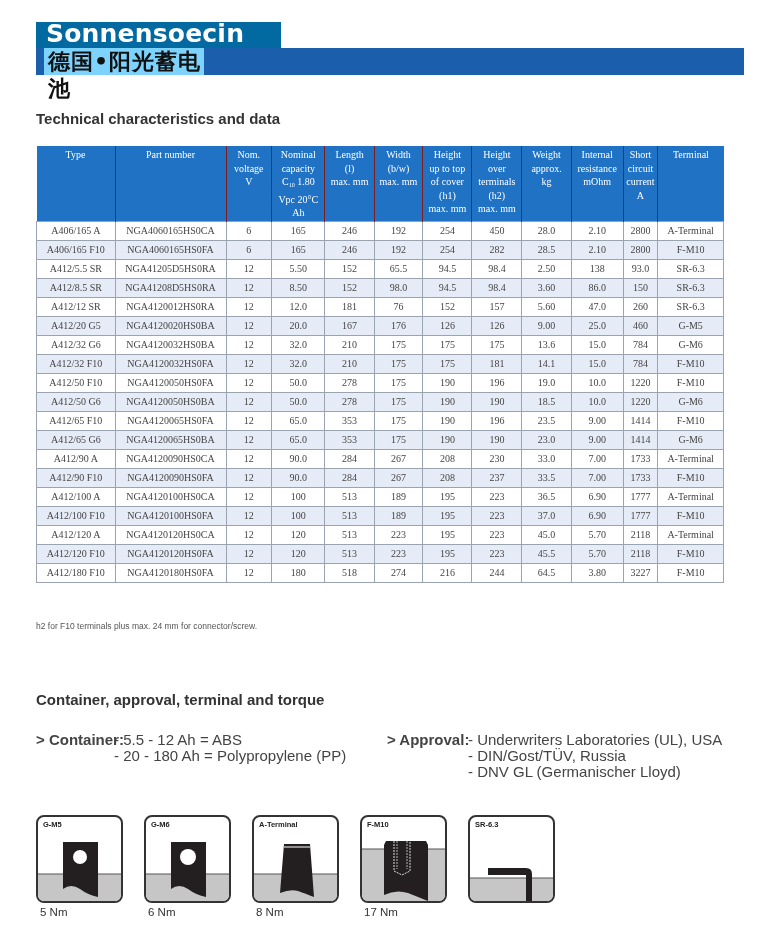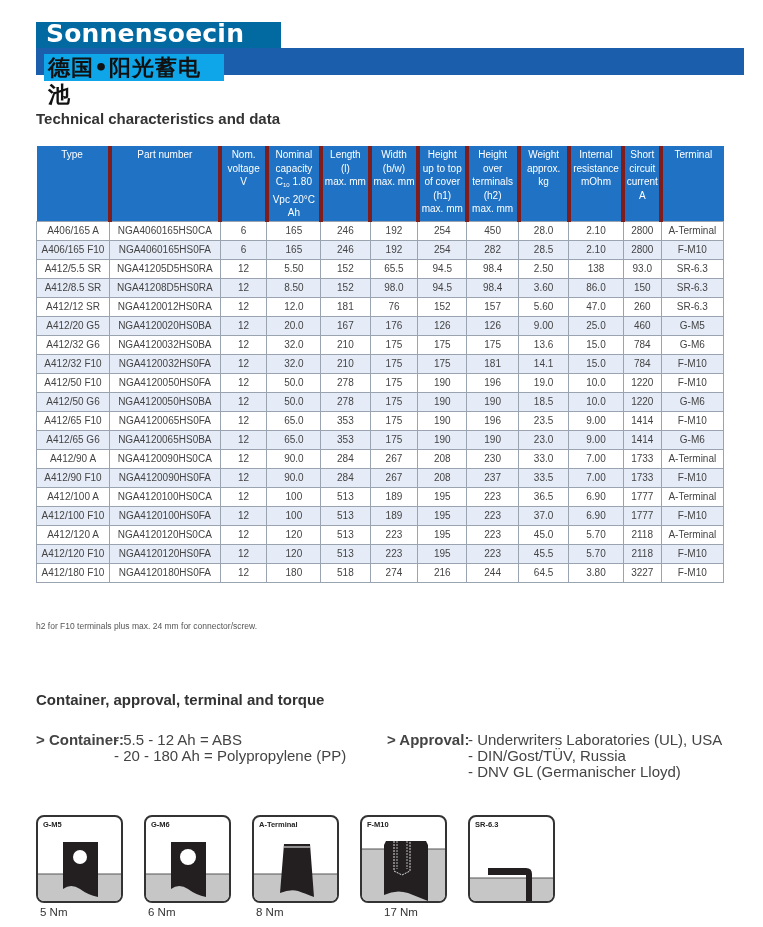--- a/index.html
+++ b/index.html
@@ -4,33 +4,33 @@
 <style>
   html, body { margin: 0; padding: 0; background: #ffffff; }
   body { width: 763px; height: 927px; position: relative; overflow: hidden;
          font-family: "Liberation Sans", sans-serif; color: #333; }
 
   
   .logo-top { position: absolute; left: 36px; top: 22px; width: 245px; height: 26px; background: #0369a1; }
   .logo-top span { position: absolute; left: 10px; top: -3px; font-family: "DejaVu Sans", sans-serif; font-weight: bold;
         font-size: 25px; color: #ffffff; letter-spacing: 0.2px; }
   .logo-bar { position: absolute; left: 36px; top: 48px; width: 708px; height: 27px; background: #1b5eac; }
-  .logo-cn { position: absolute; left: 44px; top: 54px; width: 180px; height: 27px; background: #0ea5e9; }
+  .logo-cn { position: absolute; left: 44px; top: 48px; width: 160px; height: 27px; background: #7dd3fc; }
   .logo-cn span { position: absolute; left: 4px; top: 0px; font-family: "DejaVu Sans", sans-serif; font-weight: bold;
         font-size: 22px; color: #111; letter-spacing: 1px; line-height: 27px; }
 
   h2 { position: absolute; margin: 0; font-size: 15px; font-weight: bold; color: #333; }
   .h-tech { left: 36px; top: 110px; }
   .h-cont { left: 36px; top: 691px; }
 
   
   table.spec { position: absolute; left: 36px; top: 146px; width: 688px; border-collapse: collapse;
-               font-family: Liberation Sans, sans-serif; font-size: 10px; }
+               font-family: Liberation Serif, serif; font-size: 10px; }
   table.spec th { background: #1f72c4; color: #fff; font-weight: normal; vertical-align: top; text-align: center;
-                  padding: 2px 1px 1px 1px; line-height: 13.5px; border-left: 4px solid #7f1d1d; height: 66px; }
+                  padding: 2px 1px 1px 1px; line-height: 13.5px; border-left: 1px solid #7f1d1d; height: 66px; }
   table.spec th:first-child { border-left: none; }
   table.spec td { text-align: center; color: #444; height: 18px; padding: 0; border: 1px solid #9aa3b0;
                   line-height: 18px; }
   table.spec tr:nth-child(even) td { background: #e6ecf7; }
   table.spec tr:nth-child(odd) td { background: #ffffff; }
   sub { font-size: 6px; vertical-align: -2px; }
 
   .footnote { position: absolute; left: 36px; top: 621px; font-size: 8.5px; color: #555; }
 
   .info { position: absolute; font-size: 15px; color: #444; line-height: 16px; }
@@ -447,21 +447,21 @@
 <div class="term" style="left:360px;">
   <svg width="83" height="84">
     <rect x="0" y="32" width="83" height="55" fill="#c6c6c6"></rect>
     <line x1="0" y1="32" x2="83" y2="32" stroke="#555" stroke-width="1"></line>
     <path d="M24 24 H64 L66 28 V84 Q56 80 46 76 Q34 72 22 78 V28 Z" fill="#231f20"></path>
     <path d="M32 24 V54 L40 58 L48 54 V24" fill="none" stroke="#ddd" stroke-width="1" stroke-dasharray="2,1"></path>
     <path d="M35 24 V52 M45 24 V52" fill="none" stroke="#ddd" stroke-width="0.8" stroke-dasharray="2,1"></path>
   </svg>
   <span class="tname">F-M10</span>
 </div>
-<div class="torque" style="left:364px;margin-left:20px;">17 Nm</div>
+<div class="torque" style="left:364px;">17 Nm</div>
 
 <div class="term" style="left:468px;">
   <svg width="83" height="84">
     <rect x="0" y="61" width="83" height="26" fill="#c6c6c6"></rect>
     <line x1="0" y1="61" x2="83" y2="61" stroke="#555" stroke-width="1"></line>
     <path d="M18 51 H56 Q62 51 62 57 V84 H56 V58 H18 Z" fill="#231f20"></path>
   </svg>
   <span class="tname">SR-6.3</span>
 </div>
 

